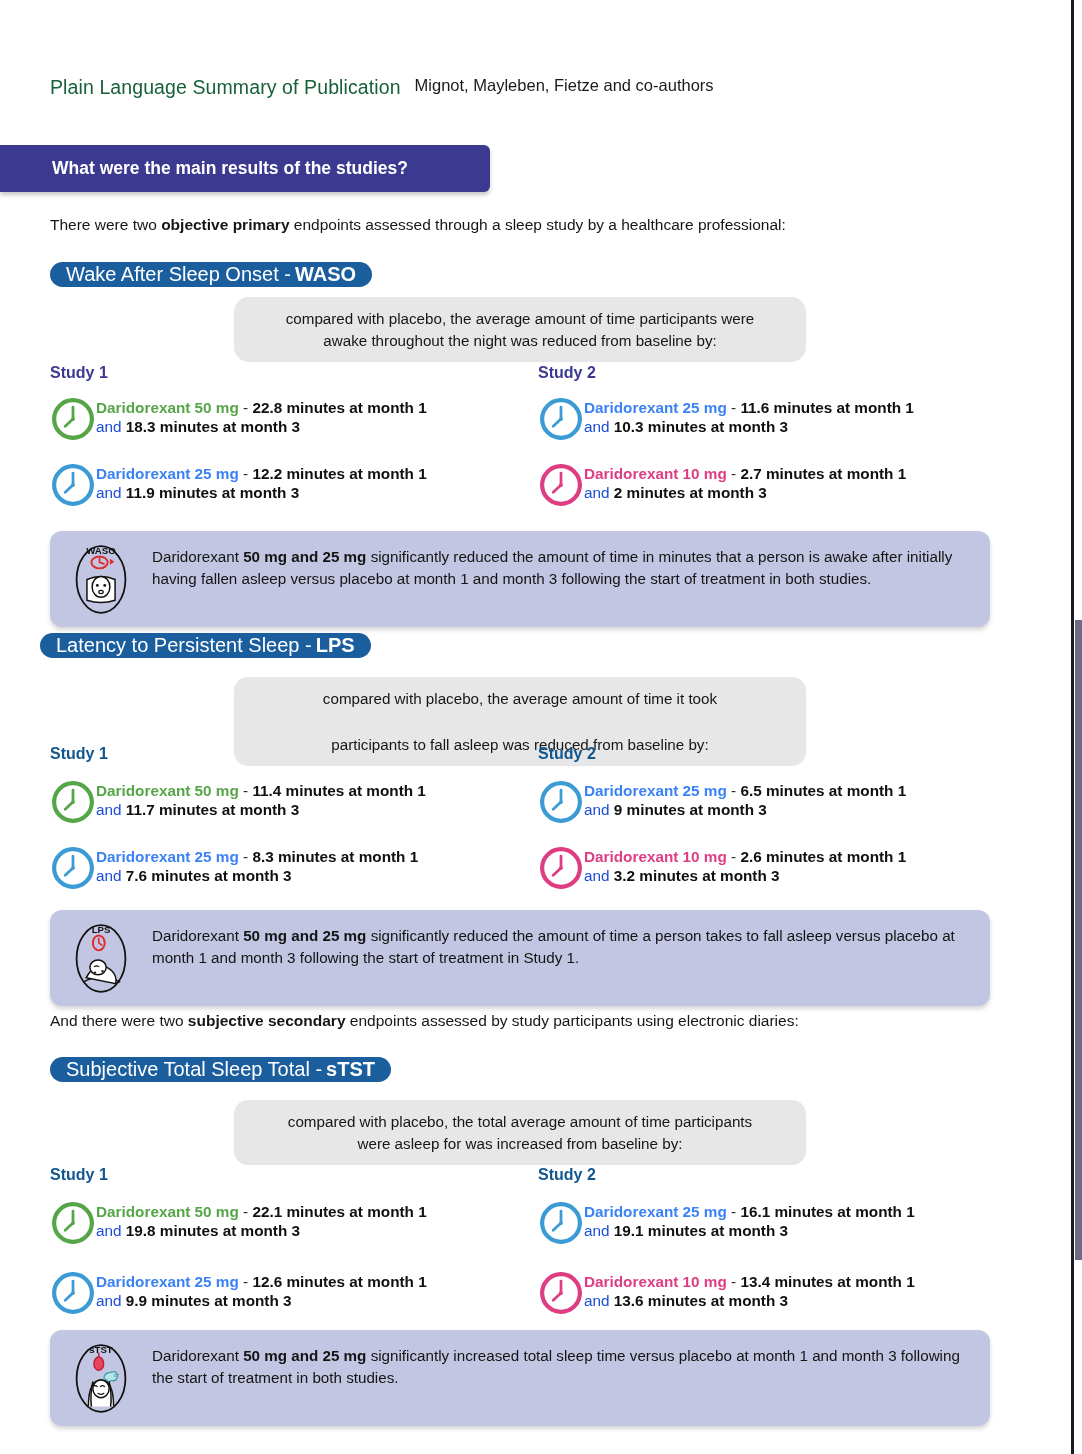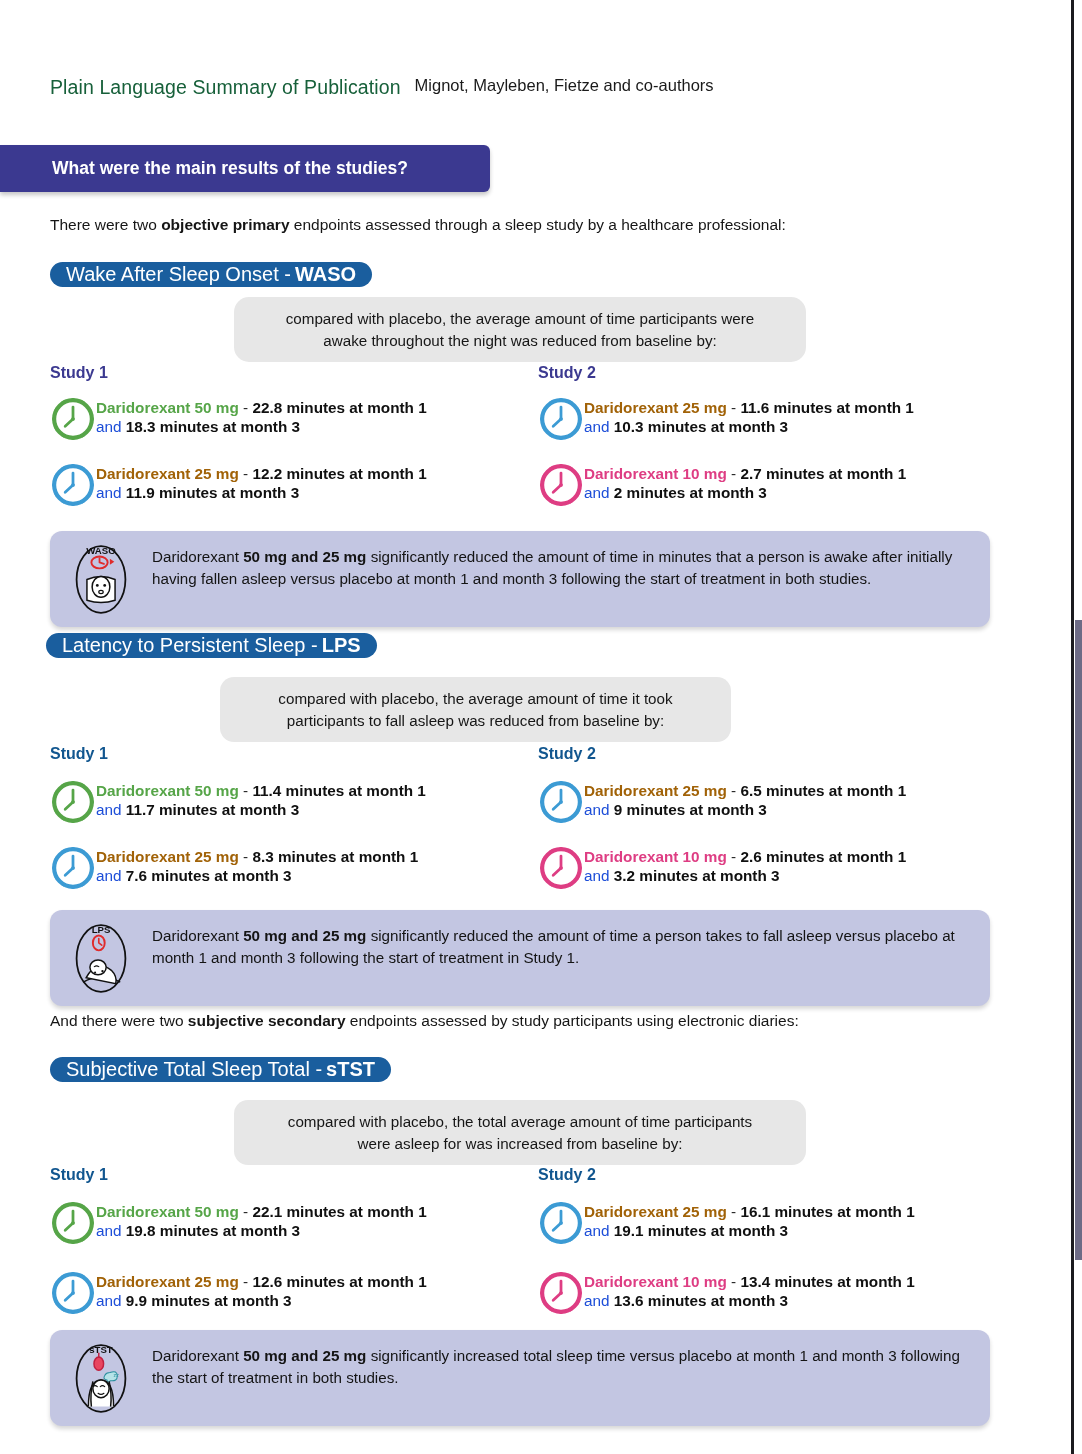--- a/index.html
+++ b/index.html
@@ -51,21 +51,21 @@
   
   .study-head { position: absolute; font-size: 16px; font-weight: bold; }
   .study-head.indigo { color: #3b3990; }
   .study-head.blue { color: #11568f; }
 
   .drug-row { position: absolute; display: flex; align-items: flex-start; }
   .clock { flex: 0 0 auto; width: 46px; height: 46px; }
   .drug-text { font-size: 15.3px; line-height: 1.24; color: #161616; padding-top: 3px; }
   .drug-name { font-weight: bold; }
   .drug-name.green { color: #56a548; }
-  .drug-name.blue  { color: #a16207; }
+  .drug-name.blue  { color: #3b82f6; }
   .drug-name.pink  { color: #de3d83; }
   .dash { color: #2b2b2b; }
   .val { font-weight: bold; color: #101010; }
   .lead { color: #1d4ed8; }
   .just { text-align: justify; text-align-last: left; }
 
   
   .callout {
     position: absolute; background: #c3c6e2; border-radius: 12px;
     display: flex; align-items: flex-start; gap: 14px; padding: 12px 20px 12px 14px;
@@ -220,25 +220,25 @@
       <path d="M48 29 L48 23 M48 29 L54 31" stroke="#e02b2b" stroke-width="2.4" stroke-linecap="round"></path>
       <path d="M62 24 l6 4 -6 4 z" fill="#e02b2b"></path>
       <path d="M31 52 q19 -8 38 0 l0 28 q-19 6 -38 0 z" fill="#fff" stroke="#111" stroke-width="2"></path>
       <ellipse cx="50" cy="62" rx="12" ry="14" fill="#fff" stroke="#111" stroke-width="2"></ellipse>
       <circle cx="45" cy="60" r="1.9" fill="#111"></circle>
             <circle cx="55" cy="60" r="1.9" fill="#111"></circle>
       <ellipse cx="50" cy="69" rx="3" ry="2.2" fill="none" stroke="#111" stroke-width="1.6"></ellipse>
     </svg></span>
     <span class="callout-text">Daridorexant <b>50 mg and 25 mg</b> significantly reduced the amount of time in minutes that a person is awake after initially having fallen asleep versus placebo at month 1 and month 3 following the start of treatment in both studies.</span>
   </div>
-      <div class="pill" style="left:46px; top:633px;">
+      <div class="pill" style="left:40px; top:633px;">
     <span>Latency to Persistent Sleep - </span>
         <b>LPS</b>
   </div>
-      <div class="bubble" style="left:220px; top:677px; width:511px;">
+      <div class="bubble" style="left:234px; top:677px; width:572px;gap:24px;">
     <div>compared with placebo, the average amount of time it took</div>
     <div>participants to fall asleep was reduced from baseline by:</div>
   </div>
       <div class="study-head blue" style="left:50px; top:745px;">Study 1</div>
       <div class="drug-row" style="left:50px; top:779px; width:460px;">
         <span class="clock"><svg viewBox="0 0 100 100" width="46" height="46">
     <circle cx="50" cy="50" r="41" fill="none" stroke="#56a548" stroke-width="9"></circle>
     <line x1="50.0" y1="12.0" x2="50.0" y2="5.0" stroke="#56a548" stroke-width="6" stroke-linecap="butt"></line>
             <line x1="69.0" y1="17.1" x2="72.5" y2="11.0" stroke="#56a548" stroke-width="6" stroke-linecap="butt"></line>
             <line x1="82.9" y1="31.0" x2="89.0" y2="27.5" stroke="#56a548" stroke-width="6" stroke-linecap="butt"></line>

